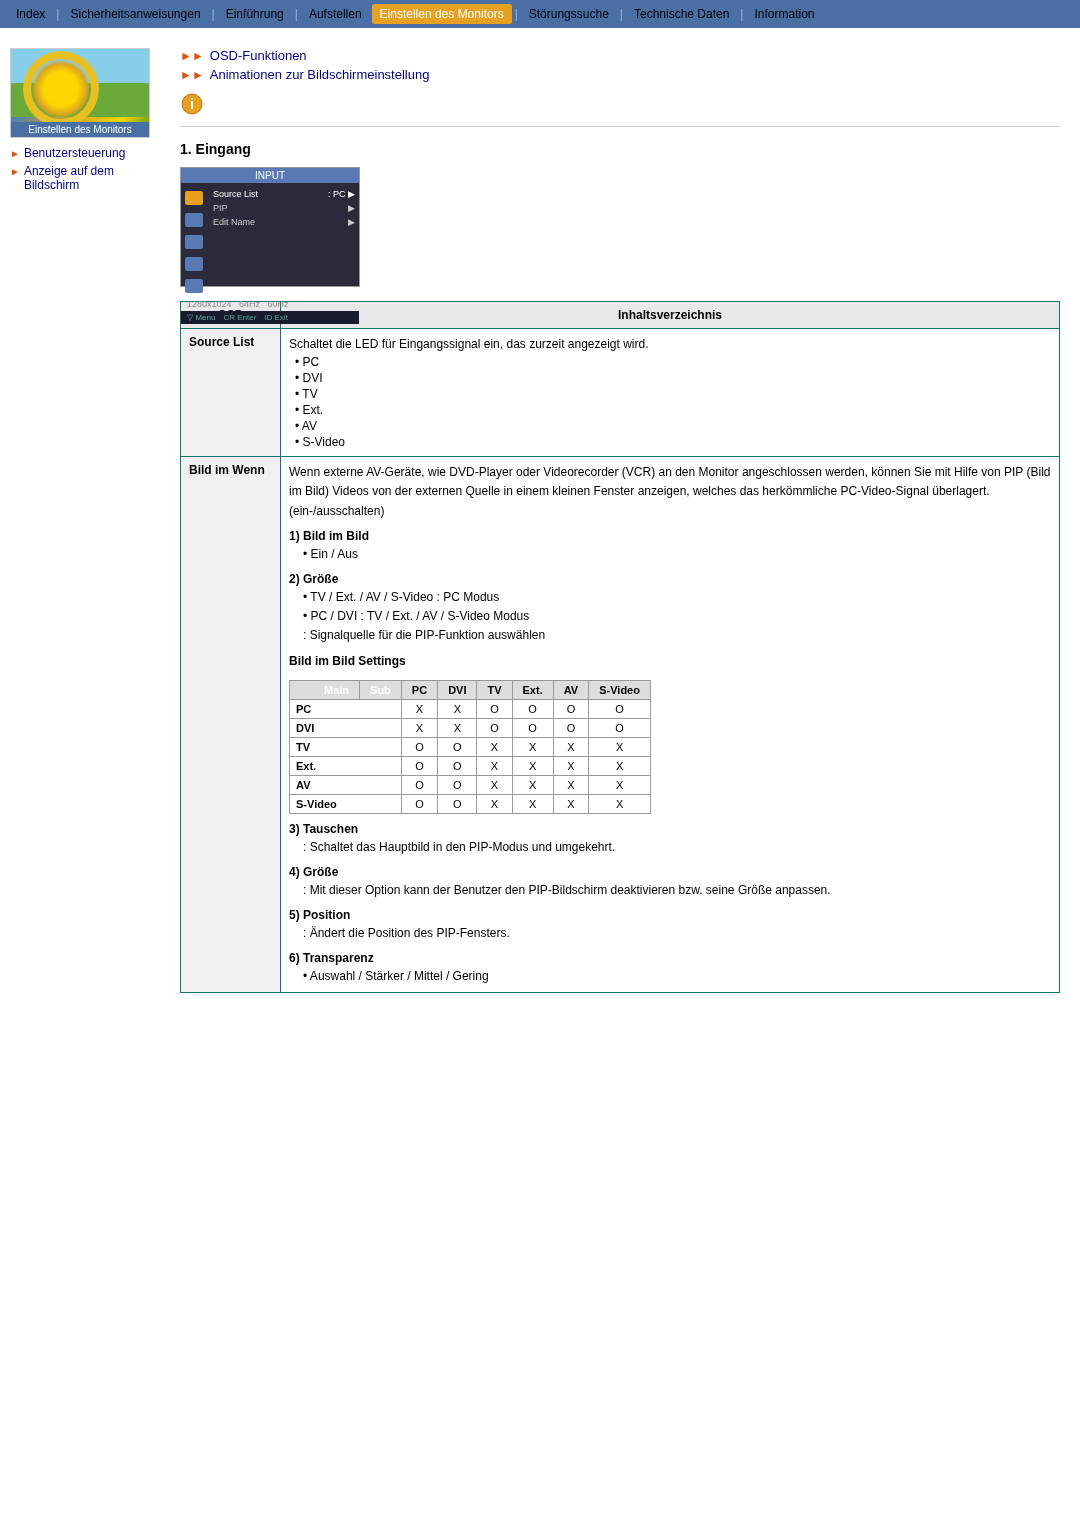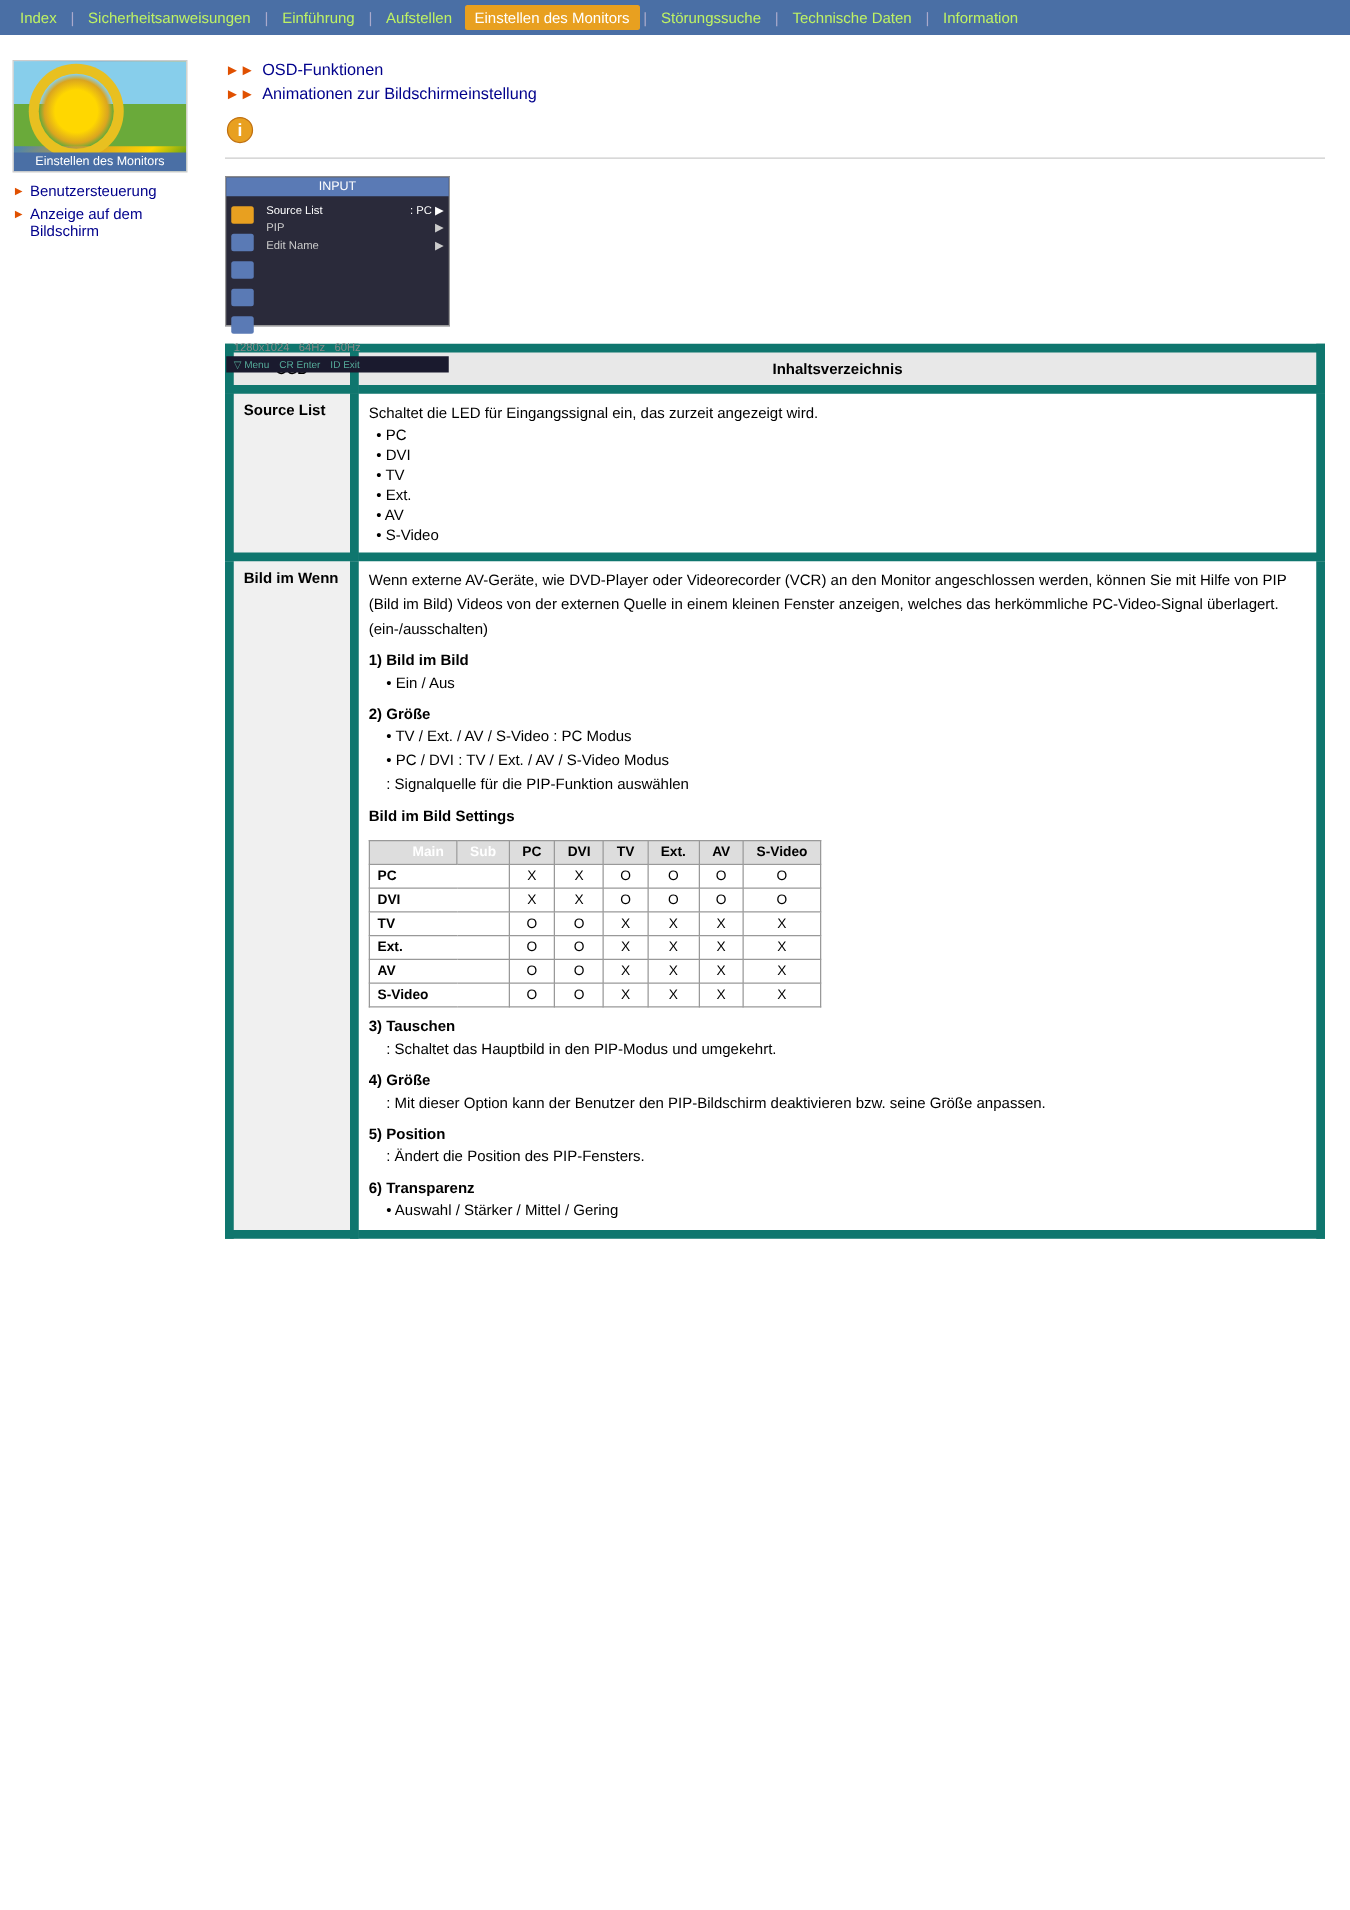--- a/index.html
+++ b/index.html
@@ -7,21 +7,21 @@
 
     
     .nav-bar {
       background: #4a6fa5;
       display: flex;
       align-items: center;
       padding: 4px 8px;
       gap: 2px;
     }
     .nav-item {
-      color: #bef264;
+      color: #000000;
       font-size: 12px;
       padding: 3px 8px;
       cursor: pointer;
       white-space: nowrap;
     }
     .nav-item.active {
       background: #e8a020;
       color: #fff;
       border-radius: 2px;
     }
@@ -197,21 +197,21 @@
     .osd-ctrl { color: #5a9; }
 
     
     .main-table {
       width: 100%;
       border-collapse: collapse;
       font-size: 12px;
       margin-bottom: 10px;
     }
     .main-table td, .main-table th {
-      border: 7px solid #0f766e;
+      border: 1px solid #0f766e;
       padding: 6px 8px;
       vertical-align: top;
     }
     .main-table .col-osd {
       width: 100px;
       font-weight: bold;
       font-size: 12px;
       background: #f0f0f0;
     }
     .main-table .col-header {
@@ -307,20 +307,21 @@
         <svg width="24" height="24" viewBox="0 0 24 24">
           <circle cx="12" cy="12" r="10" fill="#e8a020" stroke="#c07010" stroke-width="1"></circle>
           <text x="12" y="17" text-anchor="middle" font-size="14" fill="#fff" font-weight="bold">i</text>
         </svg>
       </div>
     </div>
 
 
     <hr class="divider">
 
+    <div class="section-heading">1. Eingang</div>
 
     <div class="osd-image">
       <div class="osd-title-bar">INPUT</div>
       <div class="osd-menu">
         <div class="osd-left-icons">
           <div class="osd-icon active"></div>
           <div class="osd-icon"></div>
           <div class="osd-icon"></div>
           <div class="osd-icon"></div>
           <div class="osd-icon"></div>

